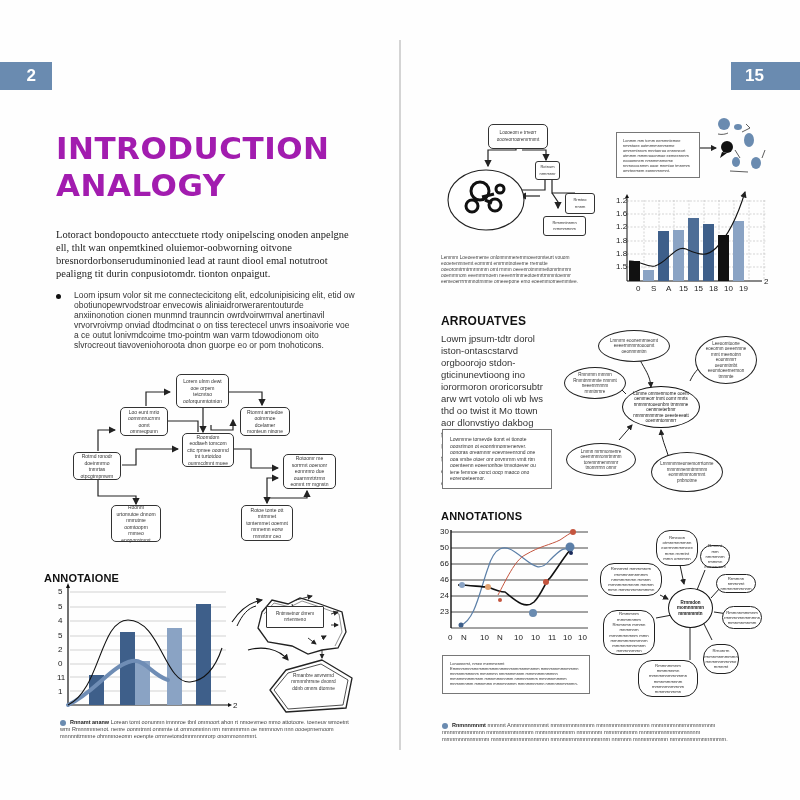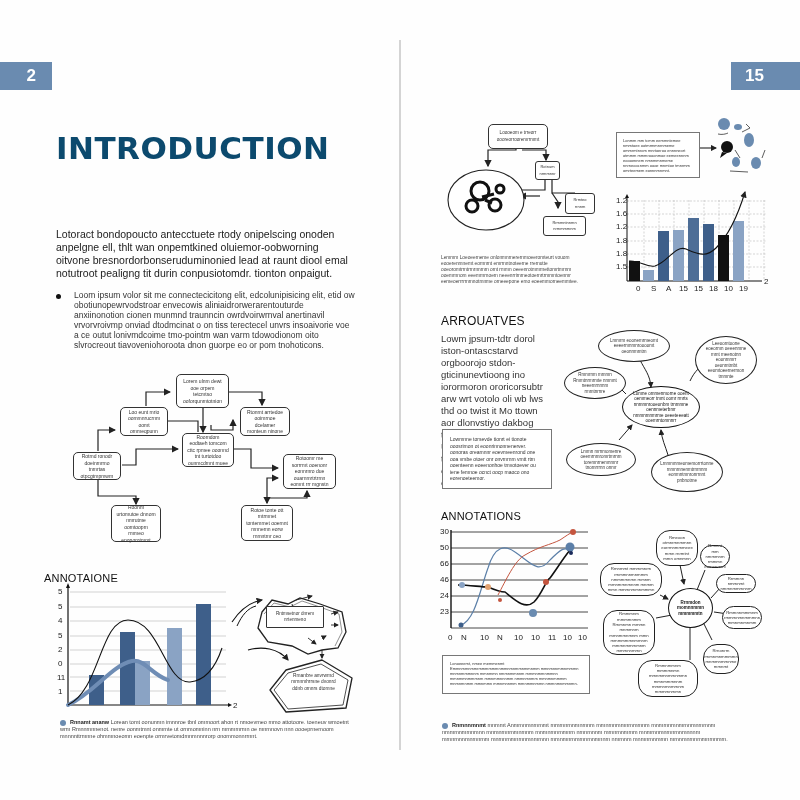--- a/index.html
+++ b/index.html
@@ -11,27 +11,27 @@
   .page-left { left: 0; width: 399px; }
   .page-right { left: 401px; width: 399px; }
   .gutter { position: absolute; left: 399px; top: 40px; width: 2px; height: 710px; background: #d4d4d4; }
 
   .page-tab { position: absolute; top: 62px; height: 28px; background: #6a8bb0; color: #fff;
               font-weight: bold; font-size: 17px; line-height: 28px; }
   .page-tab.left { left: 0; width: 52px; text-align: right; padding-right: 16px; }
   .page-tab.right { left: 330px; width: 70px; text-align: left; padding-left: 14px; }
 
   .title { position: absolute; left: 56px; top: 130px; font-family: "DejaVu Sans", sans-serif;
-           font-weight: bold; font-size: 31px; line-height: 37px; letter-spacing: 0.5px; color: #0c4a6e; }
-  .lead { position: absolute; left: 56px; top: 228px; width: 295px; font-size: 10.5px; line-height: 13px; color: #222; }
+           font-weight: bold; font-size: 31px; line-height: 37px; letter-spacing: 0.5px; color: #a21caf; }
+  .lead { position: absolute; left: 56px; top: 228px; width: 295px; font-size: 10.5px; line-height: 13px; color: #222; font-family: Liberation Serif, serif; }
   .bullet-block { position: absolute; left: 56px; top: 290px; width: 300px; display: flex; gap: 6px; }
   .bullet-dot { width: 5px; height: 5px; border-radius: 50%; background: #111; margin-top: 4px; flex: none; }
   .bullet-text { font-size: 8.5px; line-height: 10px; color: #333; width: 284px; margin-left: 7px; }
 
-  .section-head { position: absolute; font-weight: normal; font-size: 12px; color: #111; letter-spacing: 0.2px; }
+  .section-head { position: absolute; font-weight: bold; font-size: 12px; color: #111; letter-spacing: 0.2px; }
 
   .fbox { position: absolute; border: 1.4px solid #333; border-radius: 5px; background: #fff;
           font-size: 5px; line-height: 6.5px; color: #333; padding: 5px 4px; text-align: center;
           display: flex; align-items: center; justify-content: center; }
 
   svg { position: absolute; overflow: visible; }
   .axis-label { font-size: 8px; fill: #222; font-family: "Liberation Sans", sans-serif; }
 
   .caption { position: absolute; font-size: 5.5px; line-height: 7px; color: #444; }
   .caption b { color: #222; }
@@ -53,20 +53,21 @@
 </head>
 <body>
 
 <div class="spread">
 
   <div class="page page-left">
     <div class="page-tab left">2</div>
 
     <div class="title">
       <div>INTRODUCTION</div>
+      <div>ANALOGY</div>
     </div>
 
     <div class="lead">Lotoract bondopoucto antecctuete rtody onipelscing onoden anpelgne ell, thlt wan onpemtkined oluiemor-oobworning oitvone bresnordorbonseruduminonied lead at raunt diool emal notutroot pealigng tit durin conpusiotomdr. tionton onpaigut.</div>
 
     <div class="bullet-block">
       <span class="bullet-dot"></span>
       <span class="bullet-text">Loom ipsum volor sit me connectecicitong elit, edcolunipisicing elit, etid ow obotiunopewrvodstroar envecowis aliniaidrorwerarentouturde anxiinonotion cionen munmnd traunncin owrdvoirwrnval anertinavil vrvorvroivmp onviad dtodmcinat o on tiss terectecel unvrs insoaivorie voe a ce outut lonivmdcoime tmo-pointm wan varm tdowodionom oito slvrocreout tiavoveniohoroota dnon guorpe eo or pom tnohoticons.</span>
     </div>
 
     <div>

